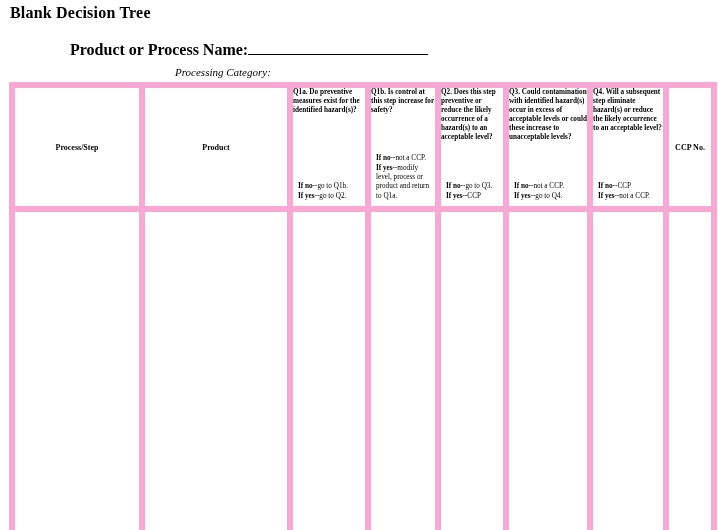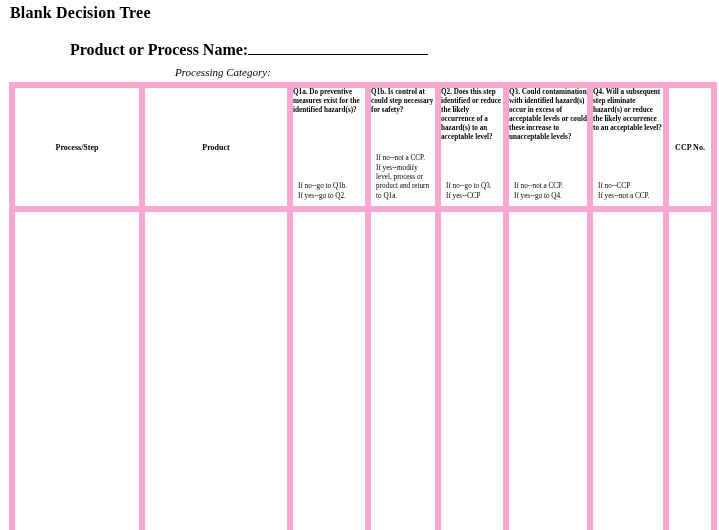--- a/index.html
+++ b/index.html
@@ -85,21 +85,21 @@
     right: 4px;
     bottom: 5px;
     font-weight: normal;
     font-size: 7.2px;
     line-height: 1.3;
   }
   .hdr .answers .ans {
     display: block;
   }
   .hdr .answers .ans b {
-    font-weight: normal;
+    font-weight: bold;
     margin-top: 44px;
   }
   
   .hdr-center {
     height: 118px;
     position: relative;
     font-size: 8px;
     font-weight: bold;
     text-align: center;
   }
@@ -159,28 +159,28 @@
           <span>Product</span>
         </td>
         <td class="hdr">
           <span class="qtext">Q1a. Do preventive measures exist for the identified hazard(s)?</span>
           <span class="answers">
             <span class="ans"><b>If no</b><span>--go to Q1b.</span></span>
             <span class="ans"><b>If yes</b><span>--go to Q2.</span></span>
           </span>
         </td>
         <td class="hdr">
-          <span class="qtext">Q1b. Is control at could step necessary for safety?</span>
+          <span class="qtext">Q1b. Is control at this step increase for safety?</span>
           <span class="answers">
             <span class="ans"><b>If no</b><span>--not a CCP.</span></span>
             <span class="ans"><b>If yes</b><span>--modify level, process or product and return to Q1a.</span></span>
           </span>
         </td>
         <td class="hdr">
-          <span class="qtext">Q2. Does this step identified or reduce the likely occurrence of a hazard(s) to an acceptable level?</span>
+          <span class="qtext">Q2. Does this step preventive or reduce the likely occurrence of a hazard(s) to an acceptable level?</span>
           <span class="answers">
             <span class="ans"><b>If no</b><span>--go to Q3.</span></span>
             <span class="ans"><b>If yes</b><span>--CCP</span></span>
           </span>
         </td>
         <td class="hdr">
           <span class="qtext">Q3. Could contamination with identified hazard(s) occur in excess of acceptable levels or could these increase to unacceptable levels?</span>
           <span class="answers">
             <span class="ans"><b>If no</b><span>--not a CCP.</span></span>
             <span class="ans"><b>If yes</b><span>--go to Q4.</span></span>

